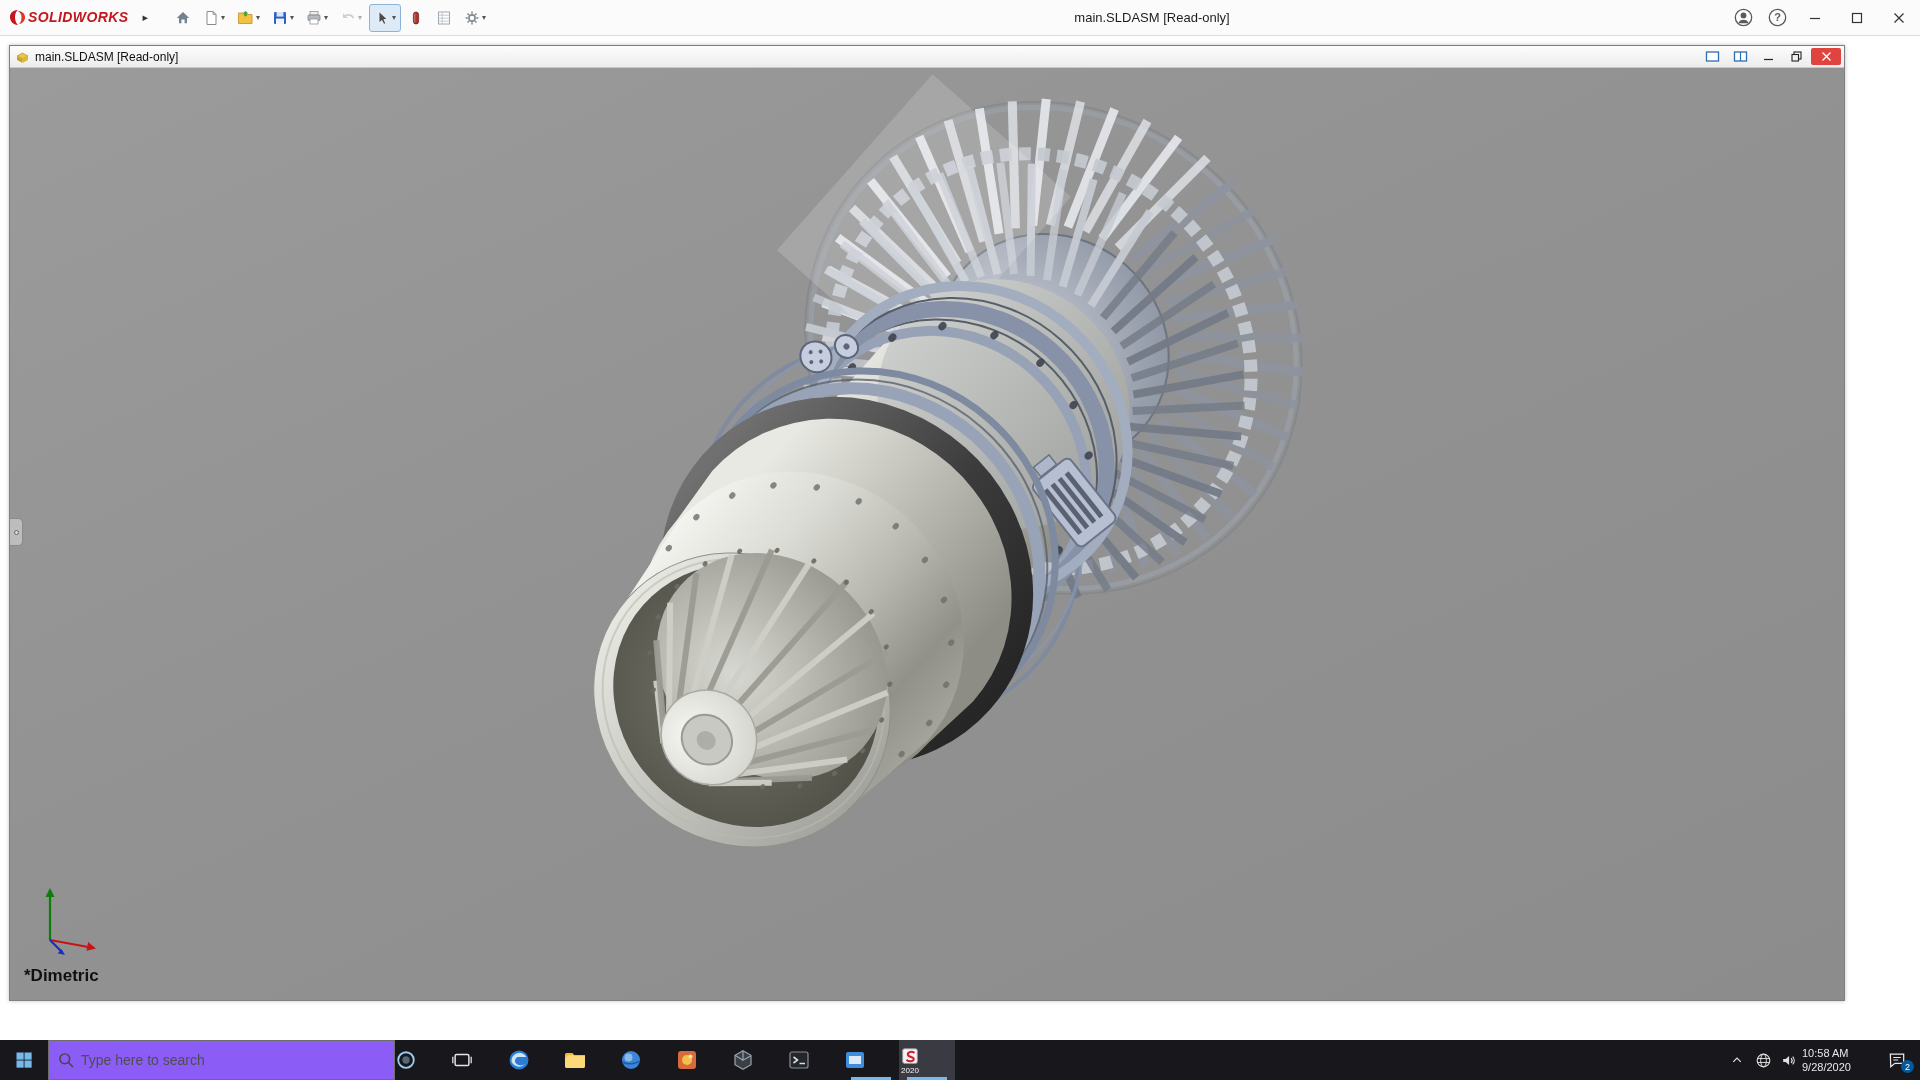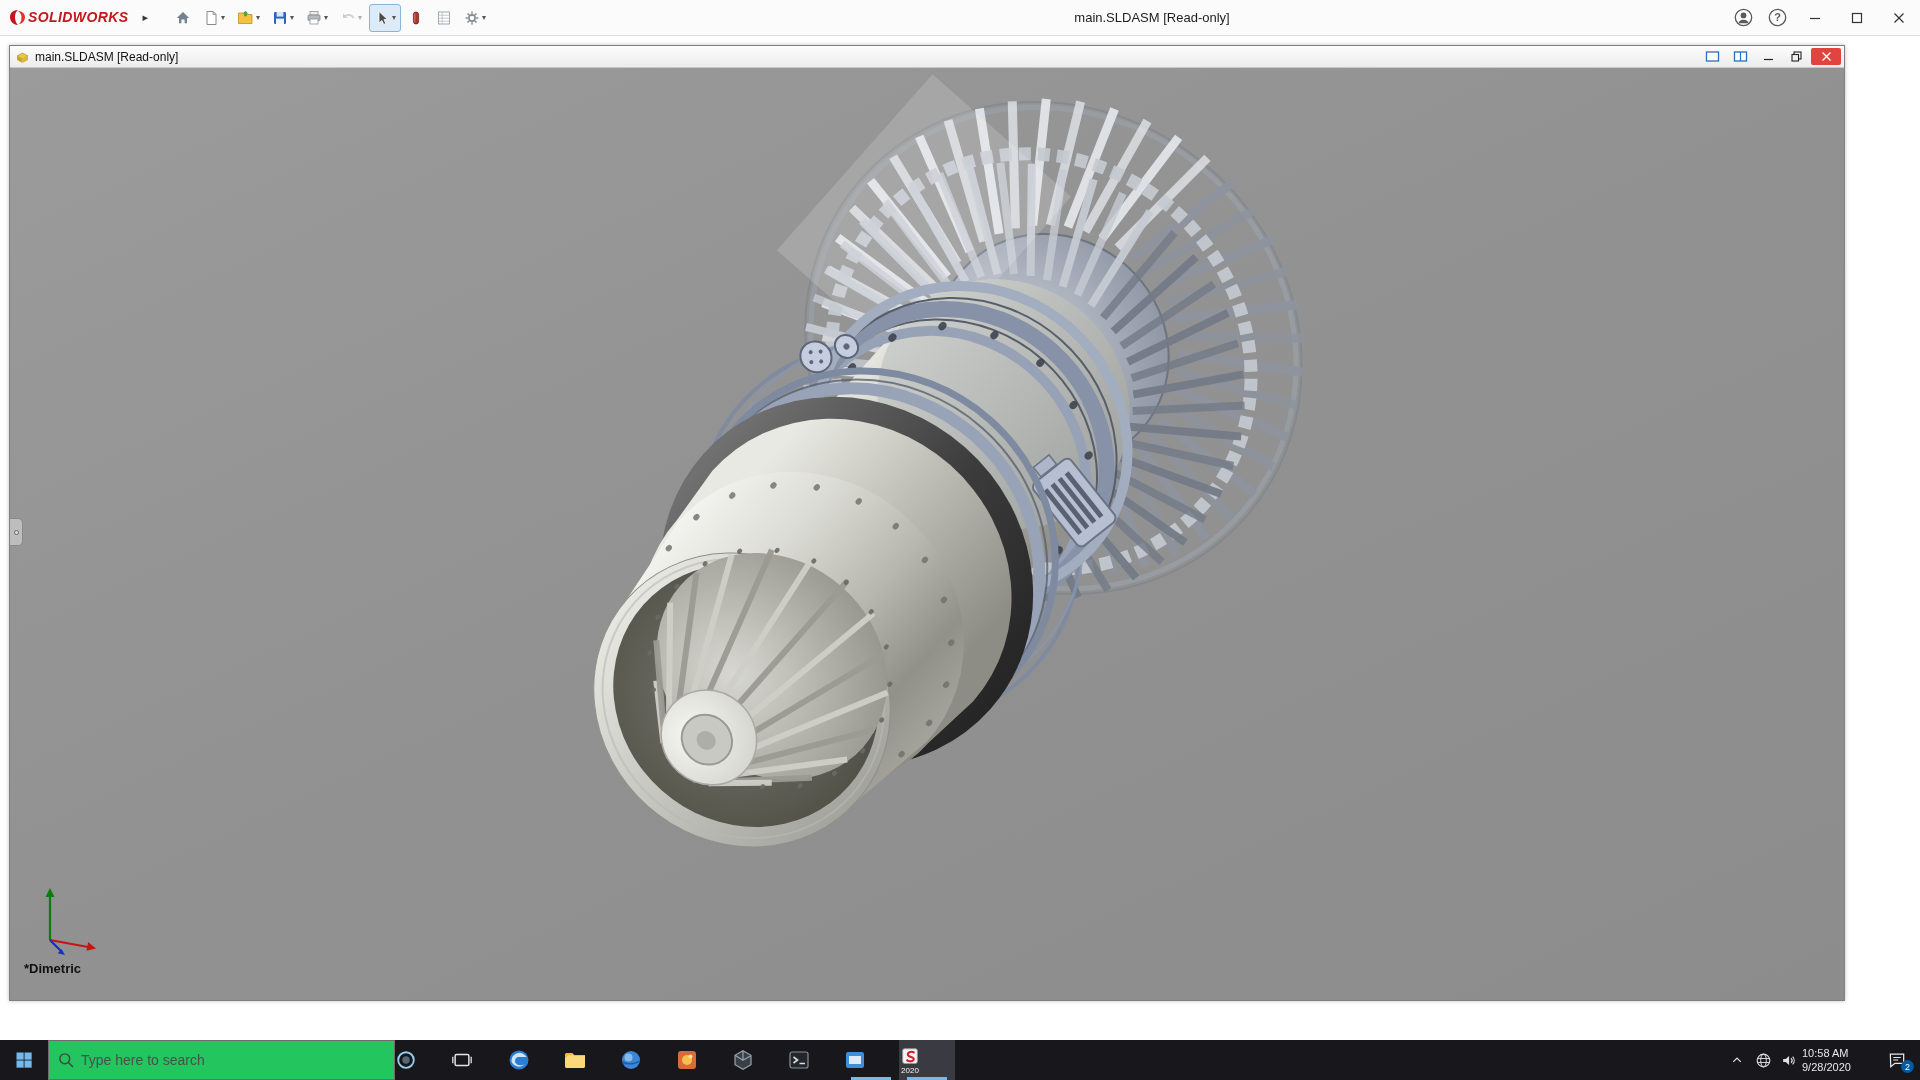--- a/index.html
+++ b/index.html
@@ -28,29 +28,29 @@
     border:1px solid #808080;background:#f0f0f0;display:flex;flex-direction:column;box-shadow:0 0 4px rgba(0,0,0,.25)}
   .doc-titlebar{height:22px;display:flex;align-items:center;gap:5px;padding:0 3px 0 5px;
     background:linear-gradient(#fdfdfd,#ececec);border-bottom:1px solid #c8c8c8;font-size:12px;color:#111}
   .doc-title{white-space:nowrap}
   .doc-ctls{margin-left:auto;display:flex;align-items:center;gap:2px}
   .doc-btn{width:26px;height:17px;display:flex;align-items:center;justify-content:center;border-radius:2px}
   .doc-btn.close{background:#e0443e;width:30px}
   .viewport{flex:1;position:relative;overflow:hidden;background:linear-gradient(155deg,#9b9b9b 0%,#929292 45%,#8c8c8c 100%)}
   .engine-svg{position:absolute;inset:0}
   .triad{position:absolute;left:22px;bottom:42px}
-  .view-label{position:absolute;left:14px;bottom:24px;font-size:13px;font-weight:bold;color:#101010}
+  .view-label{position:absolute;left:14px;bottom:14px;font-size:17px;font-weight:bold;color:#101010}
   .pane-tab{position:absolute;left:0;top:450px;width:13px;height:28px;background:#bdbdbd;
     border:1px solid #8a8a8a;border-left:none;border-radius:0 5px 5px 0;display:flex;align-items:center;justify-content:center}
   .pane-tab .dot{width:5px;height:5px;border-radius:50%;border:1px solid #666;background:#ddd}
 
   
   .taskbar{height:40px;background:#17171c;display:flex;align-items:stretch;color:#e8e8e8}
   .tb-start{width:48px;display:flex;align-items:center;justify-content:center}
-  .searchbox{width:347px;background:#22c55e;border:1px solid #6d6d6d;display:flex;align-items:center;gap:6px;padding:0 8px}
+  .searchbox{width:347px;background:#8b5cf6;border:1px solid #6d6d6d;display:flex;align-items:center;gap:6px;padding:0 8px}
   .searchbox input{flex:1;border:none;outline:none;font-size:14px;color:#222;background:transparent;
     font-family:"Liberation Sans",sans-serif}
   .searchbox input::placeholder{color:#4e4e4e;opacity:1}
   .tb-btn{width:56px;display:flex;align-items:center;justify-content:flex-start;position:relative}
   .tb-btn.running::after{content:"";position:absolute;left:8px;right:8px;bottom:0;height:3px;background:#76b9ed}
   .tb-btn.active-app{background:#3a3a42}
   .sw-tile{display:flex;flex-direction:column;align-items:center;line-height:1}
   .sw-year{font-size:8px;color:#f5f5f5;margin-top:-1px}
   .tray{margin-left:auto;display:flex;align-items:stretch}
   .tray-btn{width:26px;display:flex;align-items:center;justify-content:center;position:relative}

